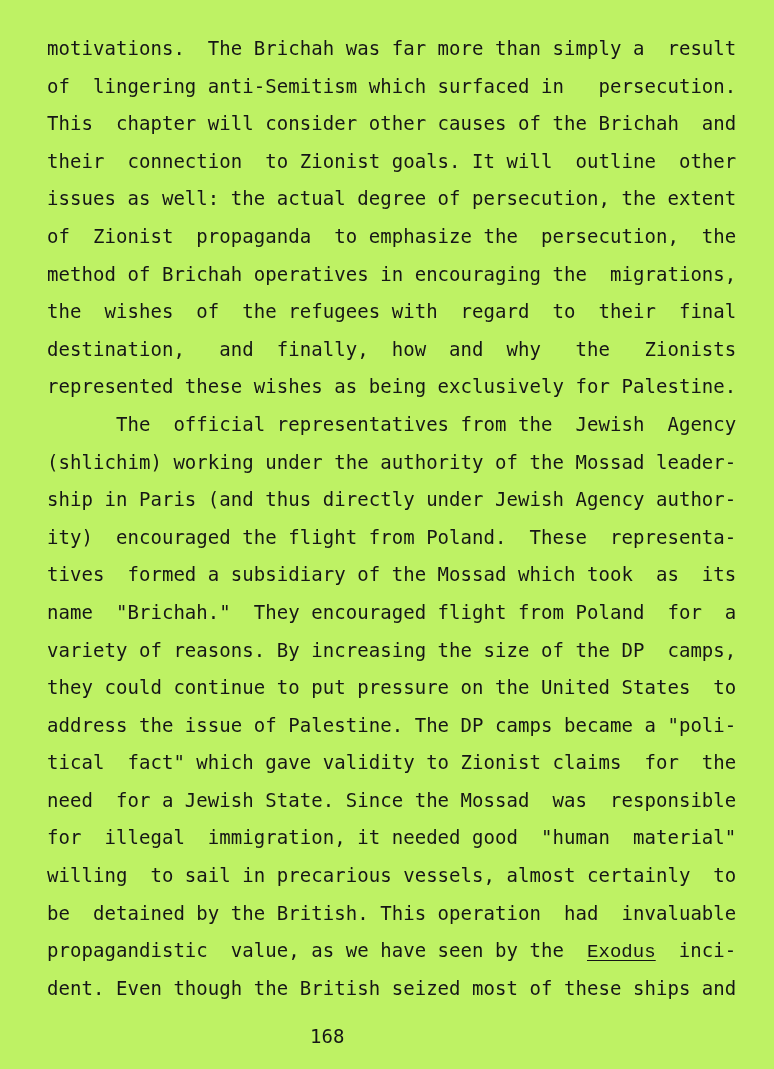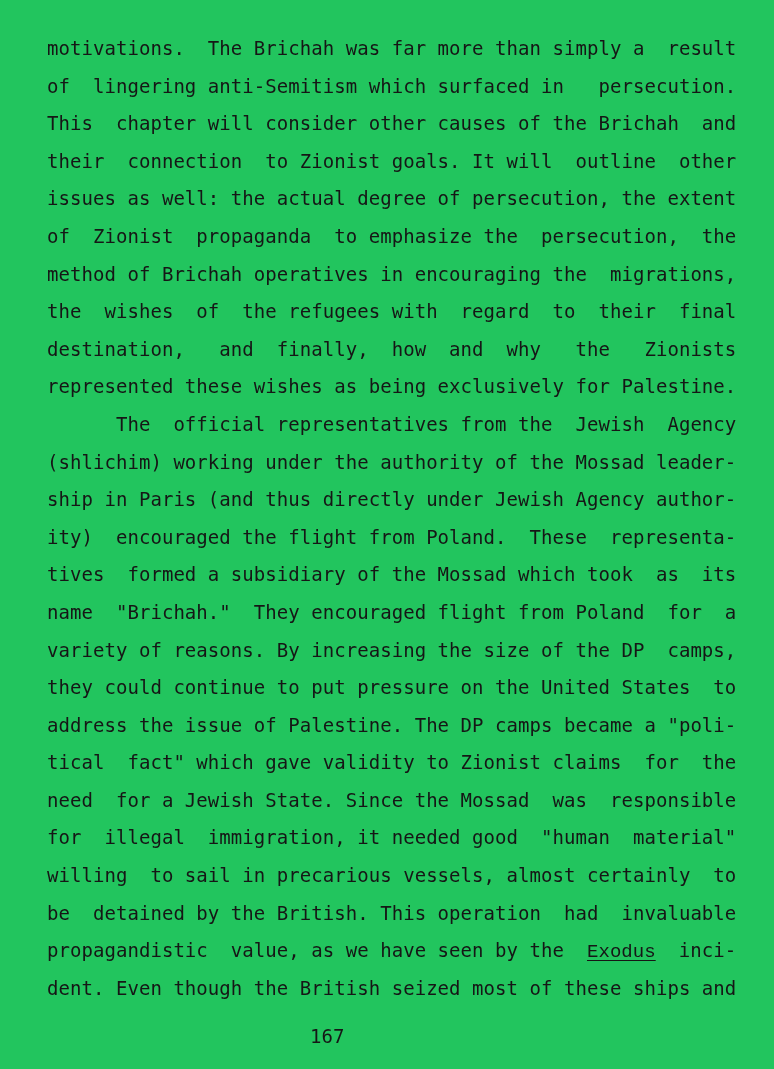--- a/index.html
+++ b/index.html
@@ -10,21 +10,21 @@
     width: 774px;
     height: 1069px;
     background: #fdfdfc;
     overflow: hidden;
     position: relative;
     font-family: "DejaVu Sans Mono", "Liberation Mono", monospace;
   }
   .page {
     position: absolute;
     inset: 0;
-    background: #22c55e;
+    background: #bef264;
   }
   .text-block {
     position: absolute;
     left: 47px;
     top: 30px;
     font-size: 19px;
     line-height: 37.6px;
     color: #161616;
     white-space: pre;
     letter-spacing: 0.05px;
@@ -45,14 +45,14 @@
     line-height: 37.6px;
     color: #161616;
     white-space: pre;
   }
 </style>
 </head>
 <body>
 
 <div class="page">
   <div class="text-block"><div class="line"><span>motivations.  The Brichah was far more than simply a  result</span></div><div class="line"><span>of  lingering anti-Semitism which surfaced in   persecution.</span></div><div class="line"><span>This  chapter will consider other causes of the Brichah  and</span></div><div class="line"><span>their  connection  to Zionist goals. It will  outline  other</span></div><div class="line"><span>issues as well: the actual degree of persecution, the extent</span></div><div class="line"><span>of  Zionist  propaganda  to emphasize the  persecution,  the</span></div><div class="line"><span>method of Brichah operatives in encouraging the  migrations,</span></div><div class="line"><span>the  wishes  of  the refugees with  regard  to  their  final</span></div><div class="line"><span>destination,   and  finally,  how  and  why   the   Zionists</span></div><div class="line"><span>represented these wishes as being exclusively for Palestine.</span></div><div class="line"><span>      The  official representatives from the  Jewish  Agency</span></div><div class="line"><span>(shlichim) working under the authority of the Mossad leader-</span></div><div class="line"><span>ship in Paris (and thus directly under Jewish Agency author-</span></div><div class="line"><span>ity)  encouraged the flight from Poland.  These  representa-</span></div><div class="line"><span>tives  formed a subsidiary of the Mossad which took  as  its</span></div><div class="line"><span>name  "Brichah."  They encouraged flight from Poland  for  a</span></div><div class="line"><span>variety of reasons. By increasing the size of the DP  camps,</span></div><div class="line"><span>they could continue to put pressure on the United States  to</span></div><div class="line"><span>address the issue of Palestine. The DP camps became a "poli-</span></div><div class="line"><span>tical  fact" which gave validity to Zionist claims  for  the</span></div><div class="line"><span>need  for a Jewish State. Since the Mossad  was  responsible</span></div><div class="line"><span>for  illegal  immigration, it needed good  "human  material"</span></div><div class="line"><span>willing  to sail in precarious vessels, almost certainly  to</span></div><div class="line"><span>be  detained by the British. This operation  had  invaluable</span></div><div class="line"><span>propagandistic  value, as we have seen by the  </span><span class="underline">Exodus</span><span>  inci-</span></div><div class="line"><span>dent. Even though the British seized most of these ships and</span></div></div>
-  <div class="page-number">167</div>
+  <div class="page-number">168</div>
 </div>
 
 </body></html>

